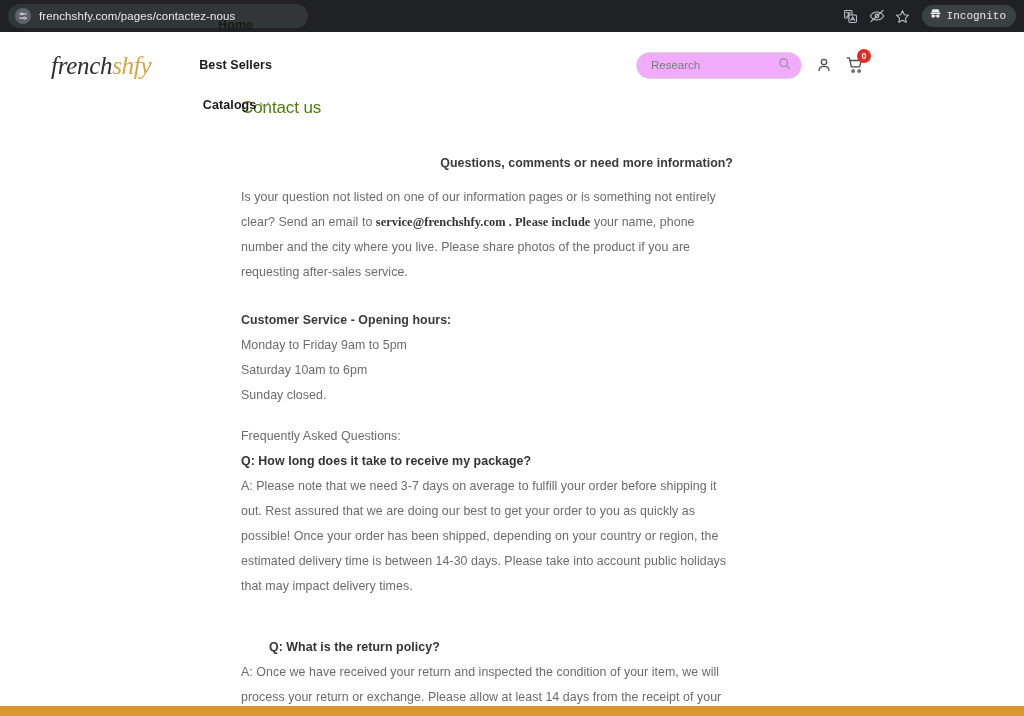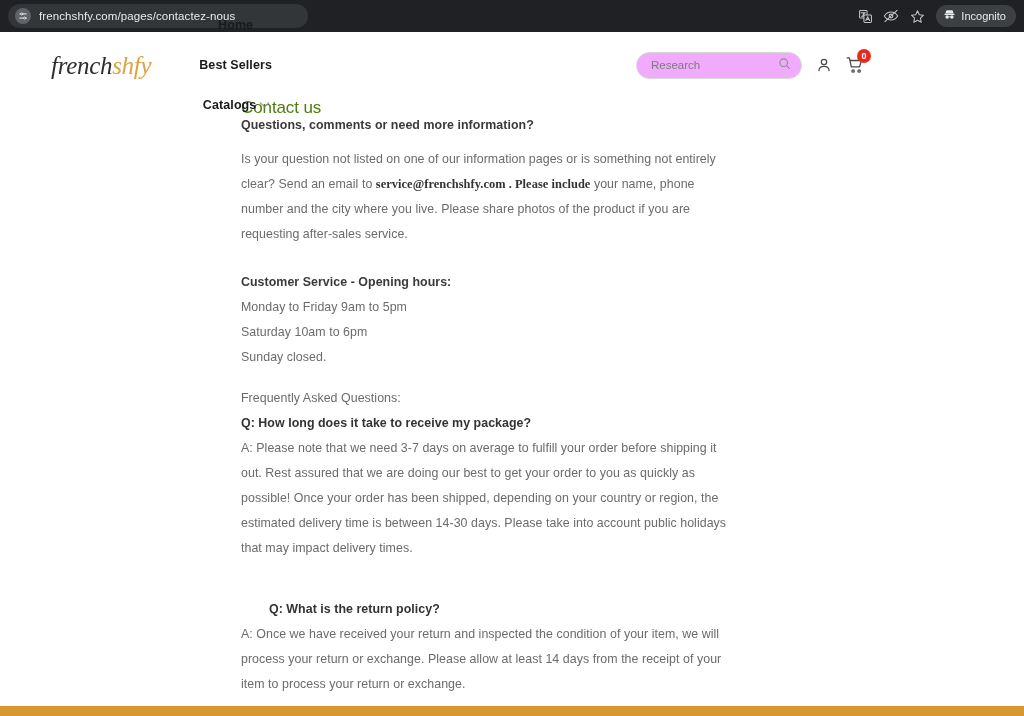--- a/index.html
+++ b/index.html
@@ -59,20 +59,21 @@
     white-space: nowrap;
     overflow: hidden;
     text-overflow: ellipsis;
   }
 
   .chrome-right {
     margin-left: auto;
     display: flex;
     align-items: center;
     gap: 0;
+    font-family: Liberation Mono, monospace;
   }
 
   .chrome-btn {
     width: 26px;
     height: 26px;
     display: flex;
     align-items: center;
     justify-content: center;
     border-radius: 50%;
   }
@@ -217,21 +218,23 @@
     font-size: 17px;
     font-weight: normal;
     color: #4d7c0f;
     letter-spacing: -0.1px;
   }
 
   .lead-heading {
     font-size: 12.4px;
     font-weight: bold;
     color: #3a3a3a;
-    letter-spacing: 0.05px;
+    margin-top: 38px;
+    letter-spacing: 0.05px;
+    text-align: right;
   }
 
   p.body {
     font-size: 12.4px;
     color: #6b6b6b;
     line-height: 25px;
     letter-spacing: 0.05px;
     margin-top: 15px;
   }
 

